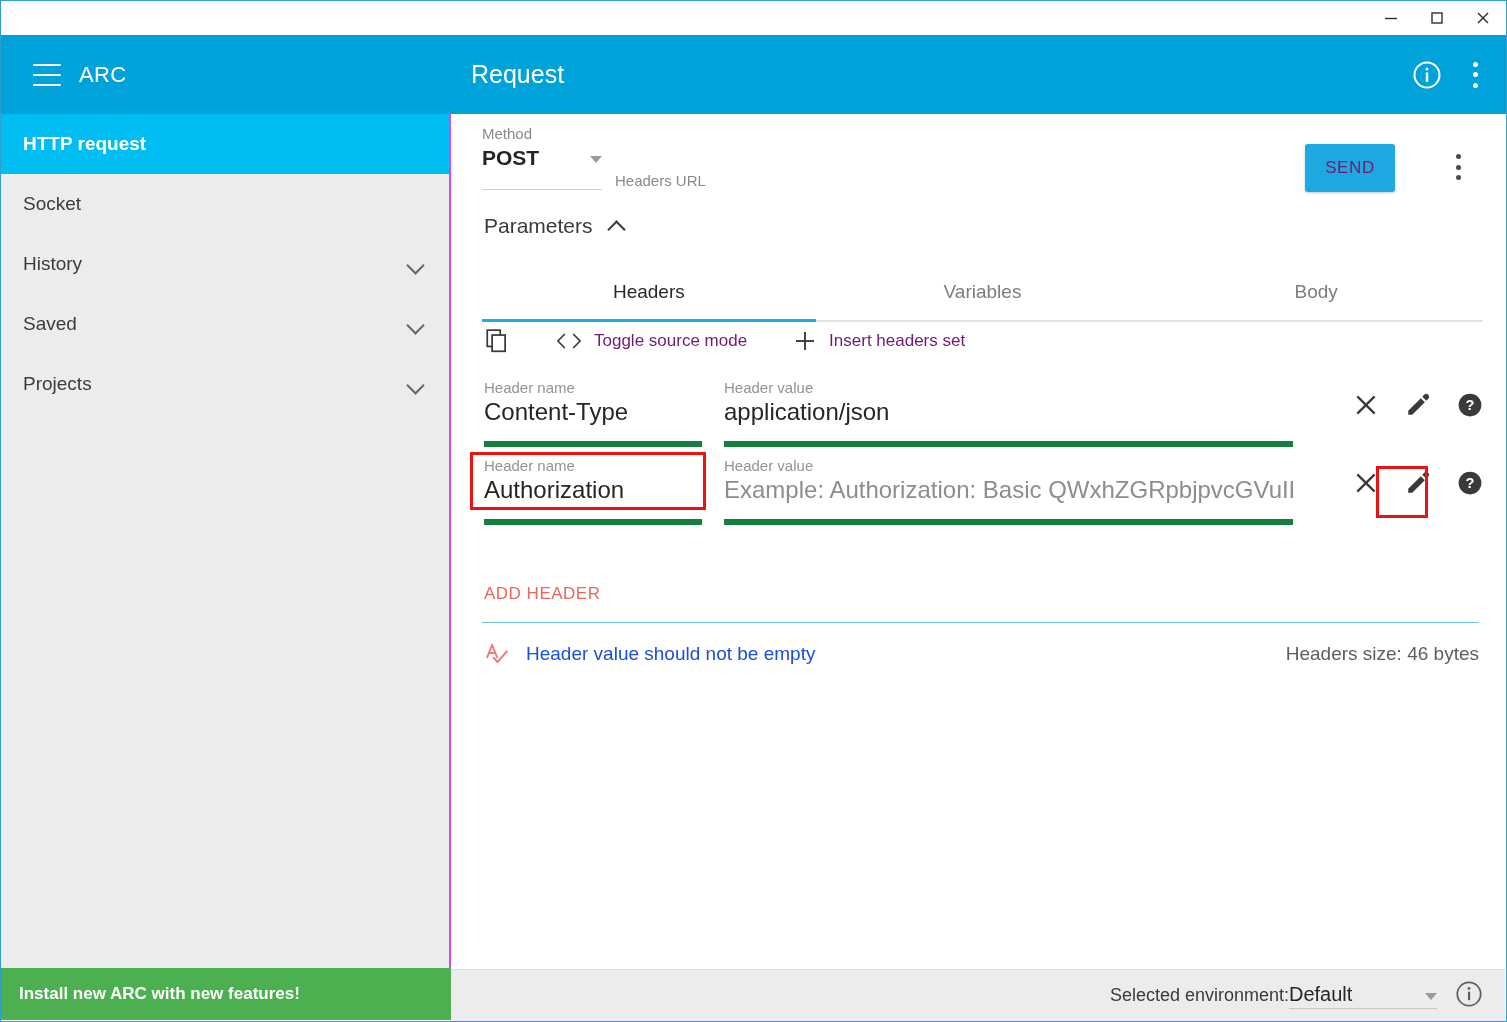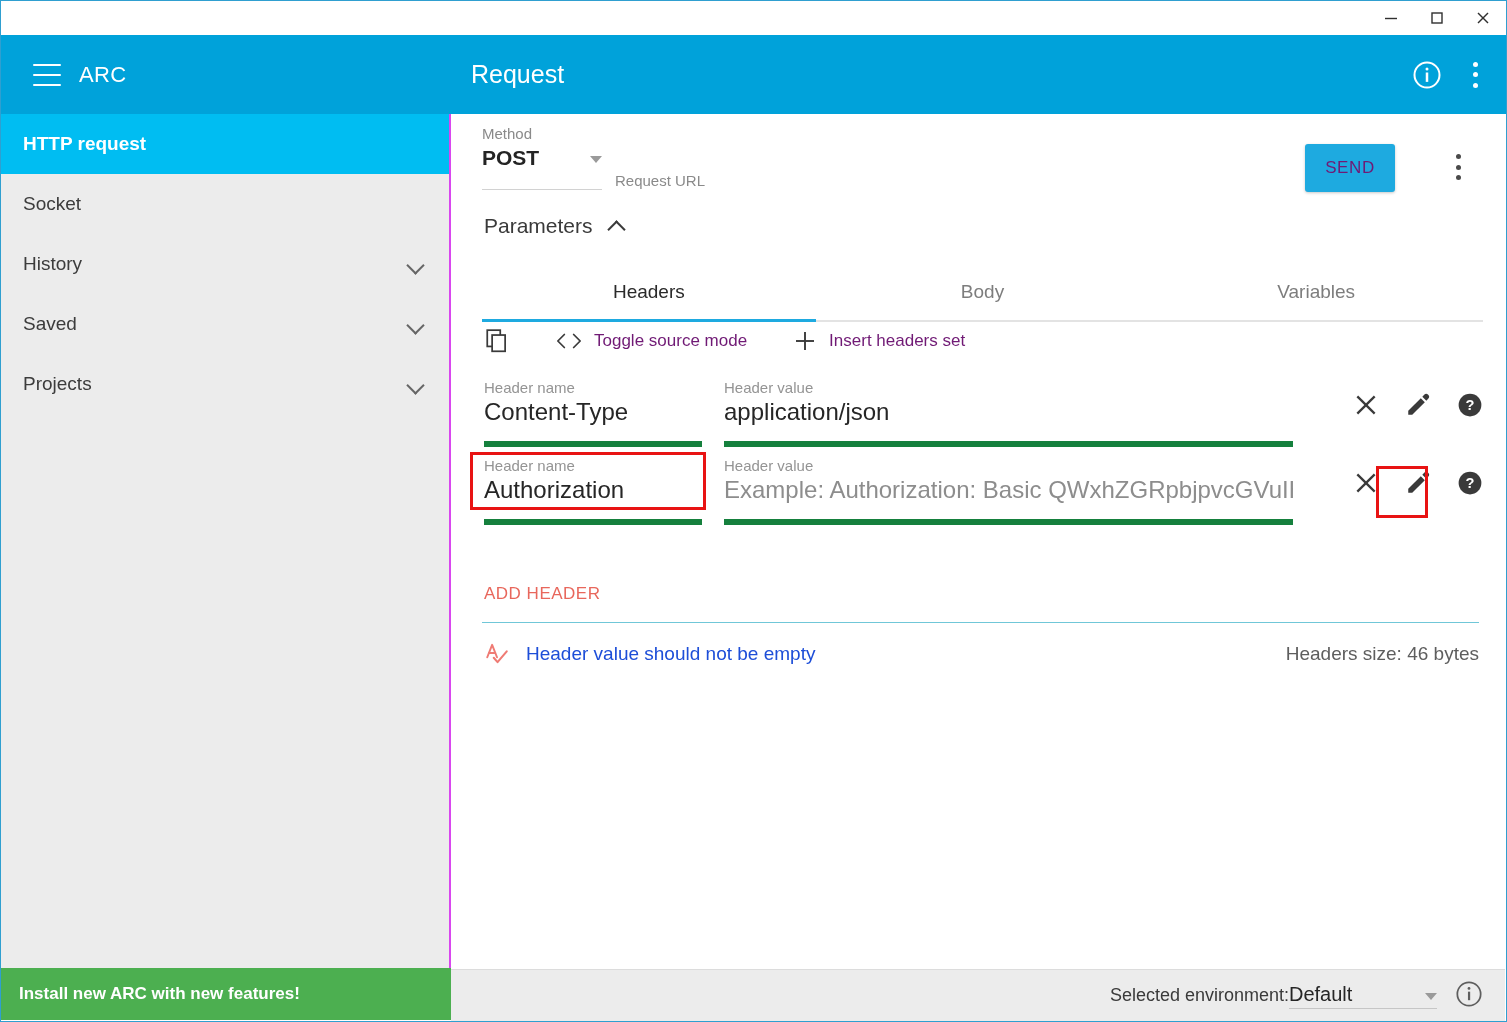--- a/index.html
+++ b/index.html
@@ -521,39 +521,39 @@
 
     <div class="req-row">
       <div class="field method-field">
         <div class="field-label">Method</div>
         <div class="field-value method-row">
           <span class="txt">POST</span>
           <span class="caret-down"></span>
         </div>
       </div>
       <div class="field url-field">
-        <div class="field-label">Request URL</div>
+        <div class="field-label">Headers URL</div>
       </div>
       <button class="send-btn">SEND</button>
       <div class="kebab dark req-kebab">
           <i></i>
           <i></i>
           <i></i>
         </div>
     </div>
 
     <div class="parameters-row">
       <span class="ptext">Parameters</span>
       <span class="chev-up"></span>
     </div>
 
     <div class="tabs">
       <div class="tab active">Headers</div>
+      <div class="tab">Variables</div>
       <div class="tab">Body</div>
-      <div class="tab">Variables</div>
     </div>
 
     <div class="tools-row">
       <div class="tool">
         <svg width="26" height="26" viewBox="0 0 24 24">
           <rect x="3" y="2" width="12" height="15" fill="none" stroke="#3a3a3a" stroke-width="1.6"></rect>
           <rect x="7.5" y="6.5" width="12" height="15" fill="#ffffff" stroke="#3a3a3a" stroke-width="1.6"></rect>
         </svg>
       </div>
       <div class="tool">

